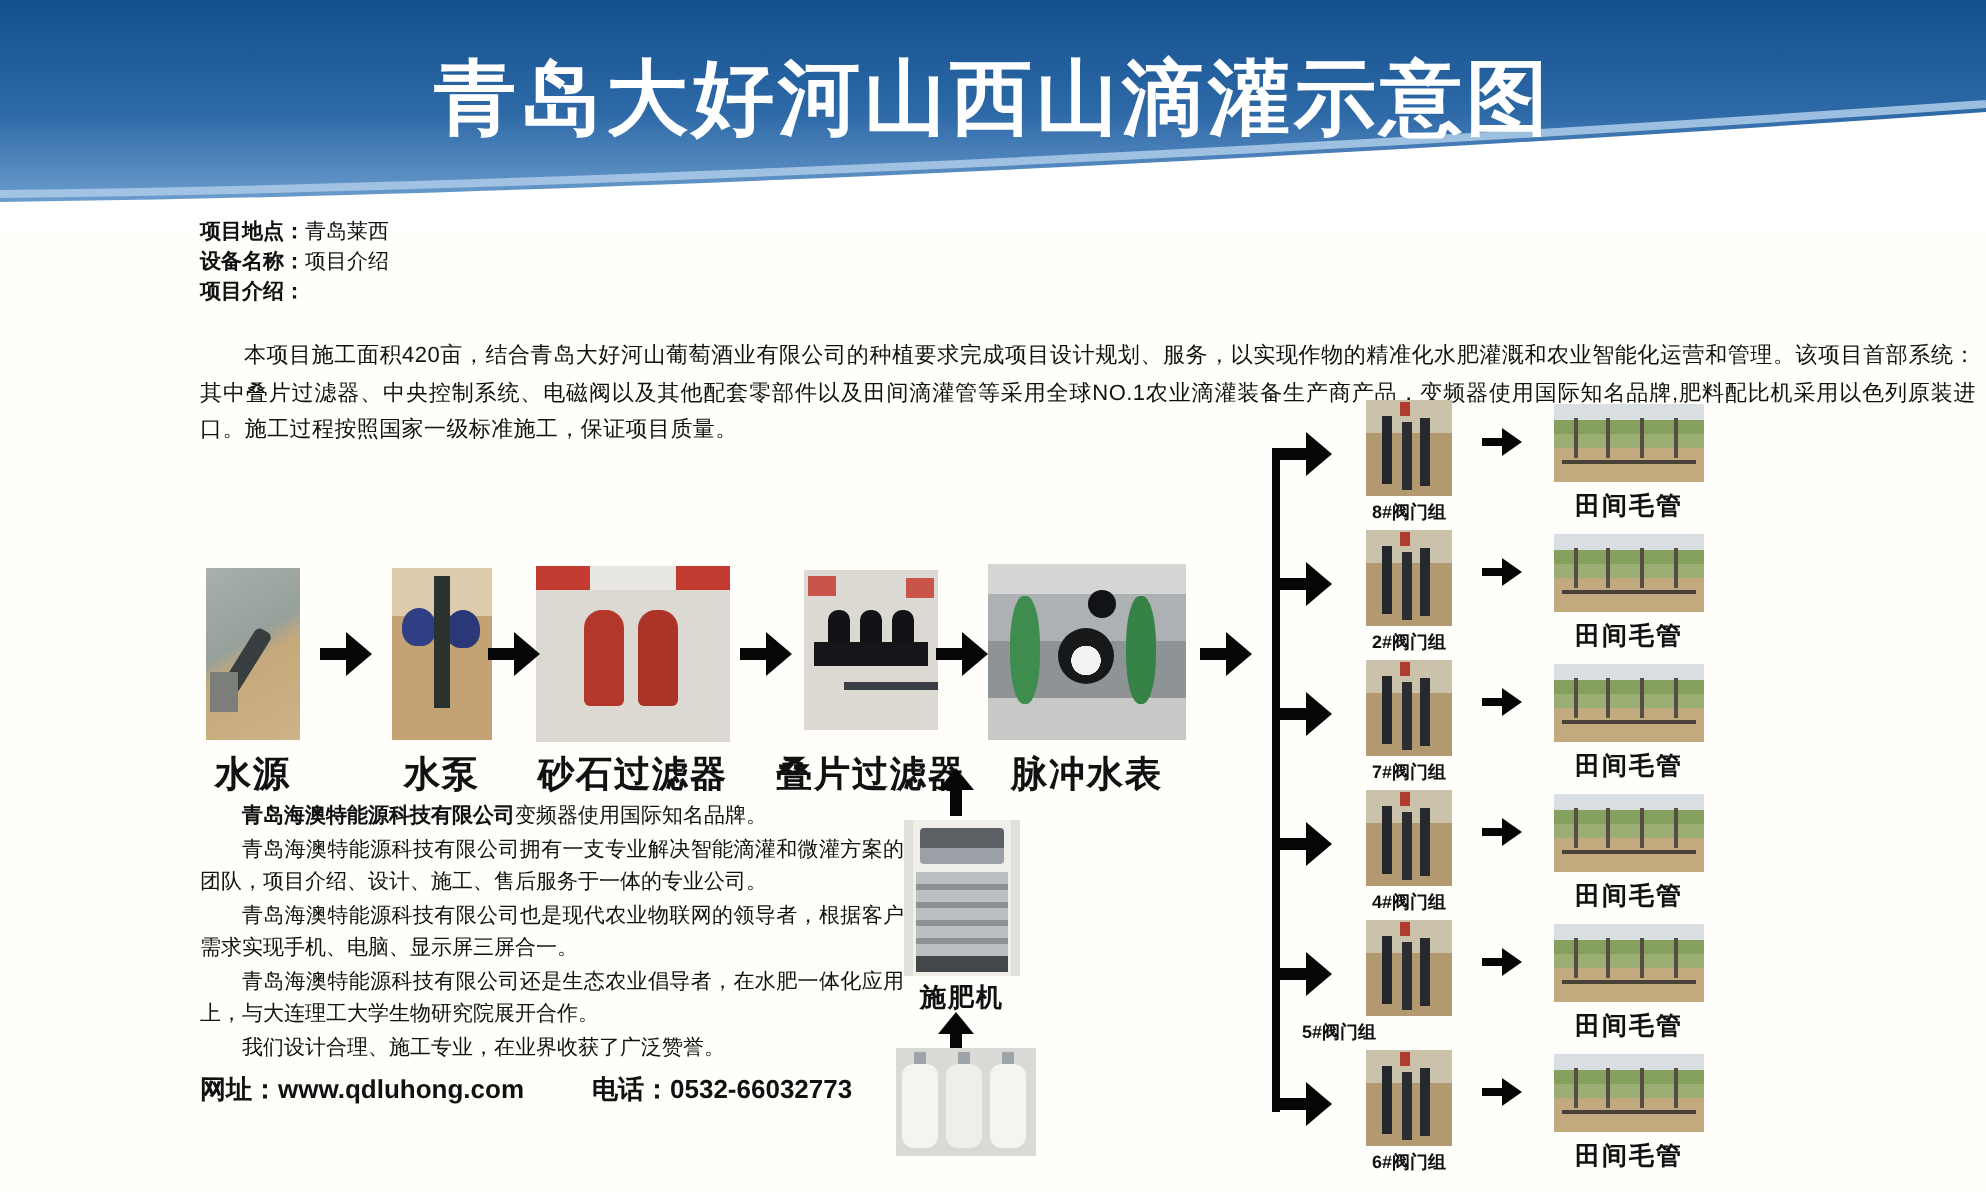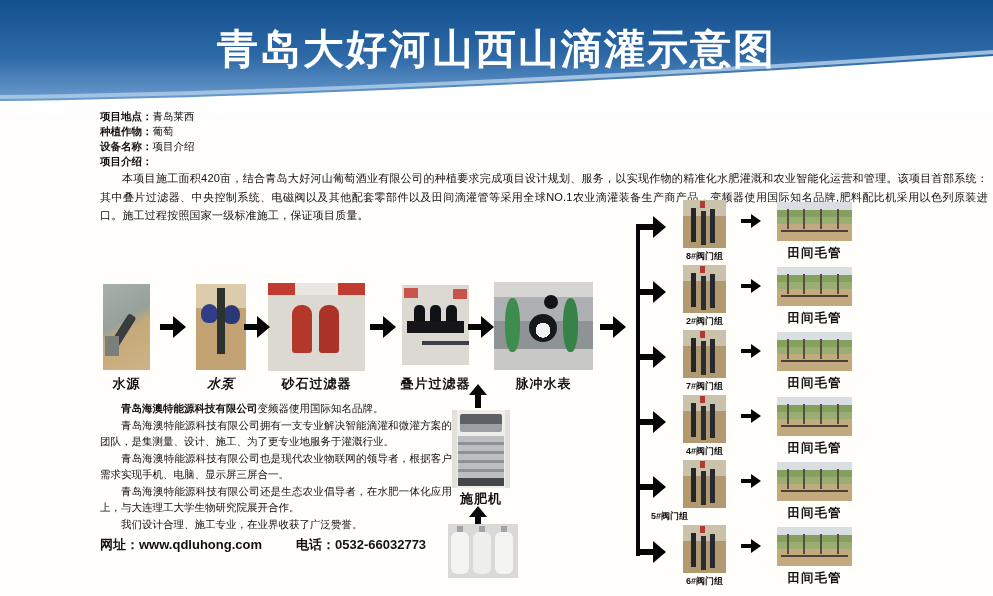--- a/index.html
+++ b/index.html
@@ -56,21 +56,21 @@
 
   .ph-fert{background:linear-gradient(90deg,#e2e0db 0 8%,#f0eee9 8% 92%,#e2e0db 92% 100%);}
   .ph-fert::before{content:"";position:absolute;left:8px;top:4px;width:42px;height:18px;background:linear-gradient(180deg,#5d6166 0 55%,#9aa0a5 55% 100%);border-radius:2px;}
   .ph-fert::after{content:"";position:absolute;left:6px;top:26px;width:46px;height:42px;background:repeating-linear-gradient(180deg,#bcbfc2 0 6px,#8e9194 6px 9px);border-bottom:8px solid #44474a;}
 
   .ph-tanks{background:#d9d9d5;}
   .ph-tanks::before{content:"";position:absolute;left:3px;top:8px;width:18px;height:42px;border-radius:6px;background:#f4f4f0;box-shadow:22px 0 0 #eeeeea,44px 0 0 #f4f4f0;}
   .ph-tanks::after{content:"";position:absolute;left:9px;top:2px;width:6px;height:6px;background:#9fa4a8;box-shadow:22px 0 0 #9fa4a8,44px 0 0 #9fa4a8;}
 
   
-  .stage-label{position:absolute;top:375px;font-size:13px;font-weight:bold;text-align:center;letter-spacing:1px;}
+  .stage-label{position:absolute;top:375px;font-size:18px;font-weight:bold;text-align:center;letter-spacing:1px;}
   .valve-label{position:absolute;width:75px;font-size:9px;font-weight:600;text-align:center;}
   .field-label{position:absolute;width:91px;font-size:12.5px;font-weight:bold;text-align:center;letter-spacing:1px;}
   .fert-label{position:absolute;left:446px;top:490px;width:70px;font-size:13px;font-weight:bold;text-align:center;letter-spacing:1px;}
 
   
   .arr{position:absolute;width:26px;height:22px;}
   .arr::before{content:"";position:absolute;left:0;top:8px;width:14px;height:6px;background:#060606;}
   .arr::after{content:"";position:absolute;left:13px;top:0;width:0;height:0;border-top:11px solid transparent;border-bottom:11px solid transparent;border-left:13px solid #060606;}
   .arr-sm{position:absolute;width:20px;height:14px;}
   .arr-sm::before{content:"";position:absolute;left:0;top:5px;width:11px;height:4px;background:#060606;}
@@ -103,36 +103,35 @@
       </defs>
       <rect width="993" height="115" fill="url(#bg)"></rect>
       <path d="M0,97 C260,94 620,78 993,52" fill="none" stroke="#a9c8e6" stroke-width="4" opacity="0.9"></path>
       <path d="M0,101 C260,98 620,82 993,56 L993,115 L0,115 Z" fill="#ffffff"></path>
     </svg>
     <div class="page-title">青岛大好河山西山滴灌示意图</div>
   </div>
 
   <div class="info">
     <div class="info-row"><b>项目地点：</b><span>青岛莱西</span></div>
-    <div class="info-row"><b>种植作物：</b><span>葡萄</span></div>
     <div class="info-row"><b>设备名称：</b><span>项目介绍</span></div>
     <div class="info-row"><b>项目介绍：</b></div>
   </div>
   <div class="intro">本项目施工面积420亩，结合青岛大好河山葡萄酒业有限公司的种植要求完成项目设计规划、服务，以实现作物的精准化水肥灌溉和农业智能化运营和管理。该项目首部系统：其中叠片过滤器、中央控制系统、电磁阀以及其他配套零部件以及田间滴灌管等采用全球NO.1农业滴灌装备生产商产品，变频器使用国际知名品牌,肥料配比机采用以色列原装进口。施工过程按照国家一级标准施工，保证项目质量。</div>
 
   <div class="ph ph-source" style="left:103px;top:284px;width:47px;height:86px;"></div>
   <div class="ph ph-pump" style="left:196px;top:284px;width:50px;height:86px;"></div>
   <div class="ph ph-sand" style="left:268px;top:283px;width:97px;height:88px;"></div>
   <div class="ph ph-disc" style="left:402px;top:285px;width:67px;height:80px;">
       <i></i>
     </div>
   <div class="ph ph-meter" style="left:494px;top:282px;width:99px;height:88px;"></div>
 
   <div class="stage-label" style="left:83px;width:87px;">水源</div>
-  <div class="stage-label" style="left:176px;width:90px;font-style:italic;">水泵</div>
+  <div class="stage-label" style="left:176px;width:90px;">水泵</div>
   <div class="stage-label" style="left:258px;width:117px;">砂石过滤器</div>
   <div class="stage-label" style="left:382px;width:107px;">叠片过滤器</div>
   <div class="stage-label" style="left:484px;width:119px;">脉冲水表</div>
 
   <div class="arr" style="left:160px;top:316px;"></div>
   <div class="arr" style="left:244px;top:316px;"></div>
   <div class="arr" style="left:370px;top:316px;"></div>
   <div class="arr" style="left:468px;top:316px;"></div>
   <div class="arr" style="left:600px;top:316px;"></div>
 
@@ -181,21 +180,21 @@
 
   <div class="arr" style="left:640px;top:541px;"></div>
   <div class="ph ph-valve" style="left:683px;top:525px;width:43px;height:48px;"></div>
   <div class="valve-label" style="left:667px;top:575px;">6#阀门组</div>
   <div class="arr-sm" style="left:741px;top:539px;"></div>
   <div class="ph ph-field" style="left:777px;top:527px;width:75px;height:39px;"></div>
   <div class="field-label" style="left:769px;top:570px;">田间毛管</div>
 
   <div class="company">
     <p><b>青岛海澳特能源科技有限公司</b><span>变频器使用国际知名品牌。</span></p>
-    <p>青岛海澳特能源科技有限公司拥有一支专业解决智能滴灌和微灌方案的团队，是集测量、设计、施工、为了更专业地服务于灌溉行业。</p>
+    <p>青岛海澳特能源科技有限公司拥有一支专业解决智能滴灌和微灌方案的团队，项目介绍、设计、施工、售后服务于一体的专业公司。</p>
     <p>青岛海澳特能源科技有限公司也是现代农业物联网的领导者，根据客户需求实现手机、电脑、显示屏三屏合一。</p>
     <p>青岛海澳特能源科技有限公司还是生态农业倡导者，在水肥一体化应用上，与大连理工大学生物研究院展开合作。</p>
     <p>我们设计合理、施工专业，在业界收获了广泛赞誉。</p>
     <div class="contact">
       <span><b>网址：</b><span>www.qdluhong.com</span></span>
       <span><b>电话：</b><span>0532-66032773</span></span>
     </div>
   </div>
 
 </div>

